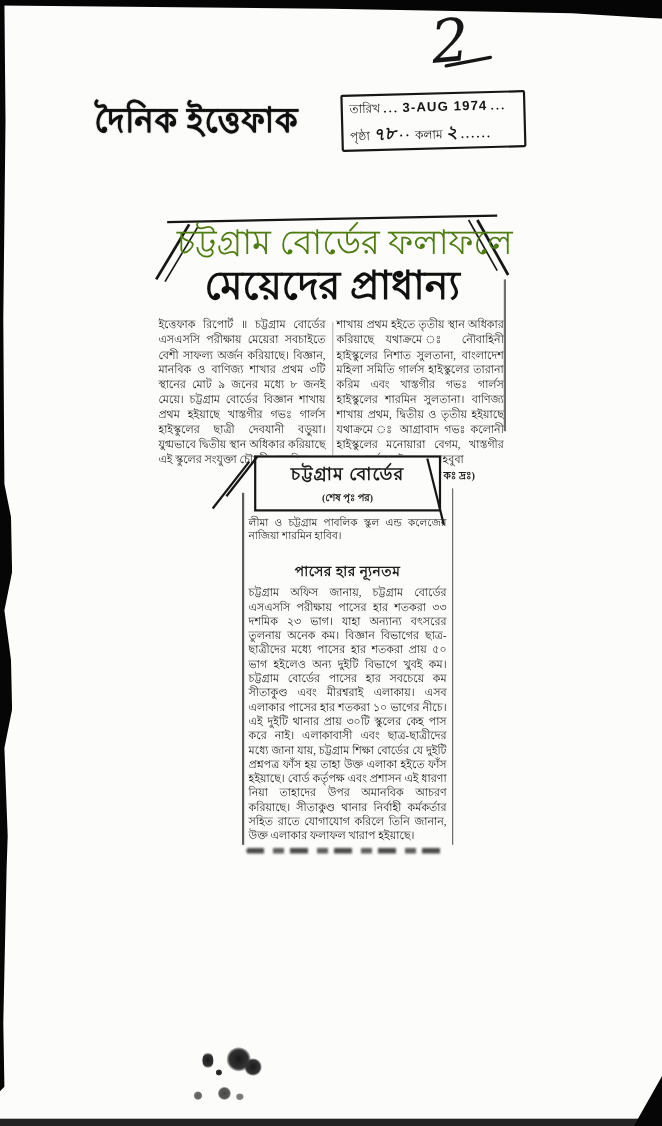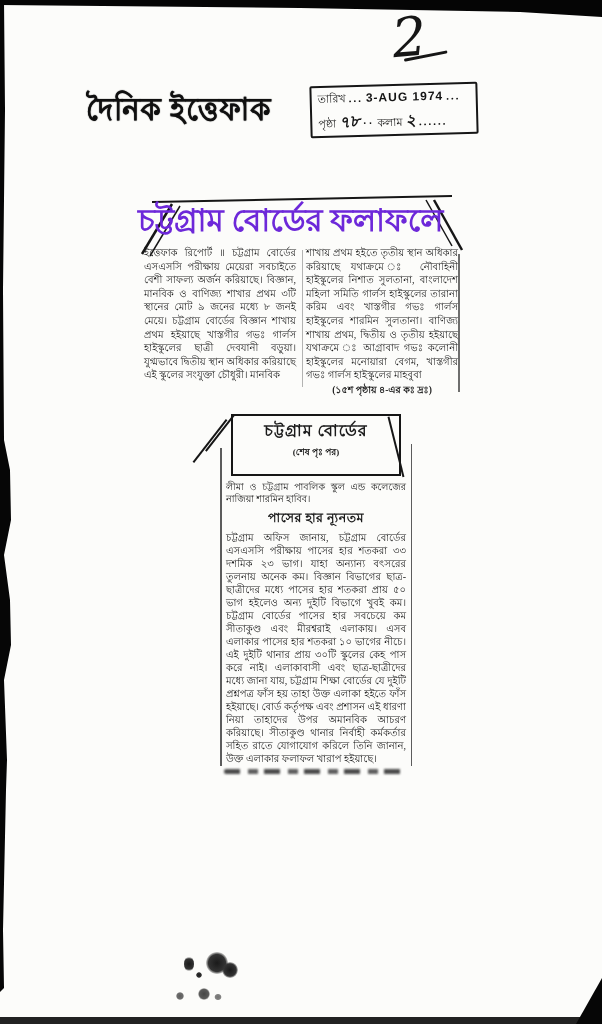--- a/index.html
+++ b/index.html
@@ -28,37 +28,37 @@
   .stamp{position:absolute;left:310px;top:84px;width:168px;height:52px;border:2px solid #161616;
     border-radius:2px;transform:rotate(-1.5deg);padding:3px 6px;box-sizing:border-box;
     display:flex;flex-direction:column;justify-content:space-between;font-size:11px;color:#141414;}
   .stamp-row{display:flex;align-items:baseline;gap:3px;white-space:nowrap;}
   .stamp-dots{letter-spacing:2px;font-weight:bold;}
   .stamp-date{font-family:"Liberation Sans",sans-serif;font-weight:bold;font-size:12px;letter-spacing:1px;}
   .stamp-hand{font-style:italic;font-size:16px;font-weight:bold;transform:rotate(-6deg);display:inline-block;}
   
   .clip1{position:absolute;left:138px;top:192px;width:328px;}
   .clip1 svg.frame{position:absolute;left:0;top:0;}
-  .headline1{position:relative;margin-top:12px;text-align:left;font-size:31px;font-weight:bold;
-    letter-spacing:0px;color:#6d28d9;line-height:1.1;}
+  .headline1{position:relative;margin-top:12px;text-align:right;font-size:31px;font-weight:normal;
+    letter-spacing:0px;color:#4d7c0f;line-height:1.1;}
   .headline2{position:relative;text-align:center;font-size:36px;font-weight:bold;color:#101010;line-height:1.15;margin-top:2px;}
   .cols{position:relative;display:flex;gap:10px;margin-top:8px;padding:0 6px;}
   .col{width:152px;font-size:10px;line-height:1.36;text-align:justify;color:#1d1d1d;}
   .col p{margin:0;}
   .col-rule{position:absolute;left:50%;top:4px;bottom:10px;width:1px;background:#777;opacity:.55;}
   .clip1-right-rule{position:absolute;right:6px;top:62px;height:138px;width:2px;background:#4a4a4a;opacity:.8;}
   .cont-note{margin-top:2px;text-align:center;font-weight:bold;font-size:9.5px;}
   
   .clip2{position:absolute;left:222px;top:414px;width:188px;}
   .clip2-header{position:relative;width:158px;margin:0 auto;border:2px solid #161616;
-    padding:2px 4px 14px;text-align:center;background:#fcfcfa;}
+    padding:2px 4px 3px;text-align:center;background:#fcfcfa;}
   .clip2-header .h{font-size:16px;font-weight:bold;letter-spacing:1px;}
   .clip2-header .s{font-size:9px;font-weight:bold;}
   .clip2 .lead{margin:5px 4px 0;font-size:9.5px;line-height:1.3;text-align:justify;}
-  .clip2 .subhead{margin:3px 0 2px;text-align:center;font-weight:bold;font-size:12.5px;letter-spacing:.5px;}
+  .clip2 .subhead{margin:16px 0 2px;text-align:center;font-weight:bold;font-size:12.5px;letter-spacing:.5px;}
   .clip2 .body{margin:0 4px;font-size:10px;line-height:1.3;text-align:justify;}
   .clip2-rule-l{position:absolute;left:-2px;top:34px;bottom:8px;width:1.5px;background:#3f3f3f;opacity:.85;}
   .clip2-rule-r{position:absolute;right:-2px;top:30px;bottom:8px;width:1.5px;background:#3f3f3f;opacity:.85;}
   .clip2-slash{position:absolute;width:2px;height:46px;background:#161616;}
   .clip2-slash.a{left:-14px;top:-6px;transform:rotate(38deg);}
   .clip2-slash.b{left:-24px;top:-2px;transform:rotate(38deg);height:54px;}
   .clip2-diag{position:absolute;right:14px;top:2px;width:1.5px;height:62px;background:#161616;transform:rotate(-14deg);}
   .smudge-line{margin:4px 2px 0;height:5px;border-radius:2px;
     background:repeating-linear-gradient(90deg,#2e2e2e 0 16px,rgba(0,0,0,0) 16px 24px,#444 24px 34px,rgba(0,0,0,0) 34px 40px);
     filter:blur(1px);opacity:.85;}
@@ -98,20 +98,21 @@
 
   <div class="clip1">
     <svg class="frame" width="328" height="100" viewBox="0 0 328 100">
       <line x1="14" y1="10" x2="314" y2="4" stroke="#161616" stroke-width="2"></line>
       <line x1="4" y1="62" x2="34" y2="12" stroke="#161616" stroke-width="2.5"></line>
       <line x1="12" y1="64" x2="42" y2="14" stroke="#161616" stroke-width="1.5"></line>
       <line x1="296" y1="8" x2="324" y2="58" stroke="#161616" stroke-width="2.5"></line>
       <line x1="288" y1="8" x2="314" y2="54" stroke="#161616" stroke-width="1.5"></line>
     </svg>
     <div class="headline1">চট্টগ্রাম বোর্ডের ফলাফলে</div>
+    <div class="headline2">মেয়েদের প্রাধান্য</div>
     <div class="cols">
       <div class="col">
         <p>ইত্তেফাক রিপোর্ট ॥ চট্টগ্রাম বোর্ডের এসএসসি পরীক্ষায় মেয়েরা সবচাইতে বেশী সাফল্য অর্জন করিয়াছে। বিজ্ঞান, মানবিক ও বাণিজ্য শাখার প্রথম ৩টি স্থানের মোট ৯ জনের মধ্যে ৮ জনই মেয়ে। চট্টগ্রাম বোর্ডের বিজ্ঞান শাখায় প্রথম হইয়াছে খাস্তগীর গভঃ গার্লস হাইস্কুলের ছাত্রী দেবযানী বড়ুয়া। যুগ্মভাবে দ্বিতীয় স্থান অধিকার করিয়াছে এই স্কুলের সংযুক্তা চৌধুরী। মানবিক</p>
       </div>
       <div class="col">
         <p>শাখায় প্রথম হইতে তৃতীয় স্থান অধিকার করিয়াছে যথাক্রমে ঃ নৌবাহিনী হাইস্কুলের নিশাত সুলতানা, বাংলাদেশ মহিলা সমিতি গার্লস হাইস্কুলের তারানা করিম এবং খাস্তগীর গভঃ গার্লস হাইস্কুলের শারমিন সুলতানা। বাণিজ্য শাখায় প্রথম, দ্বিতীয় ও তৃতীয় হইয়াছে যথাক্রমে ঃ আগ্রাবাদ গভঃ কলোনী হাইস্কুলের মনোয়ারা বেগম, খাস্তগীর গভঃ গার্লস হাইস্কুলের মাহবুবা</p>
         <div class="cont-note">(১৫শ পৃষ্ঠায় ৪-এর কঃ দ্রঃ)</div>
       </div>
       <div class="col-rule"></div>
     </div>

